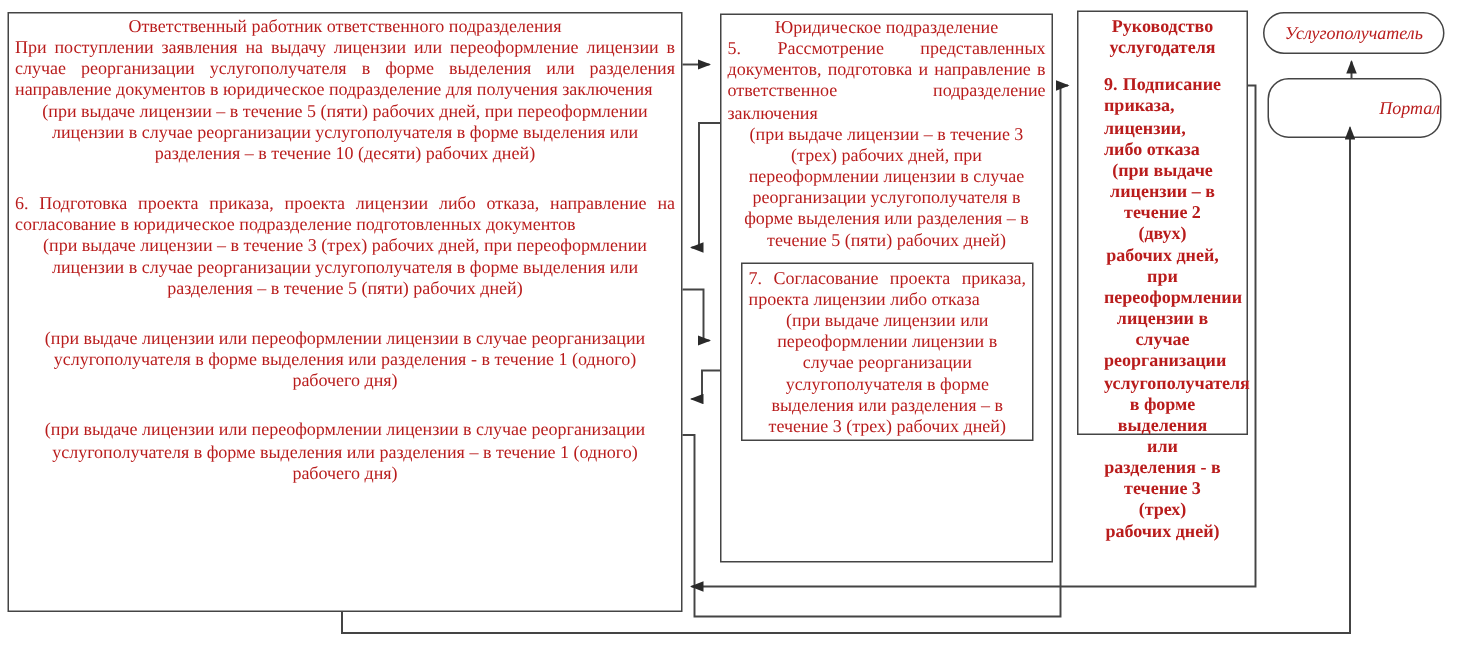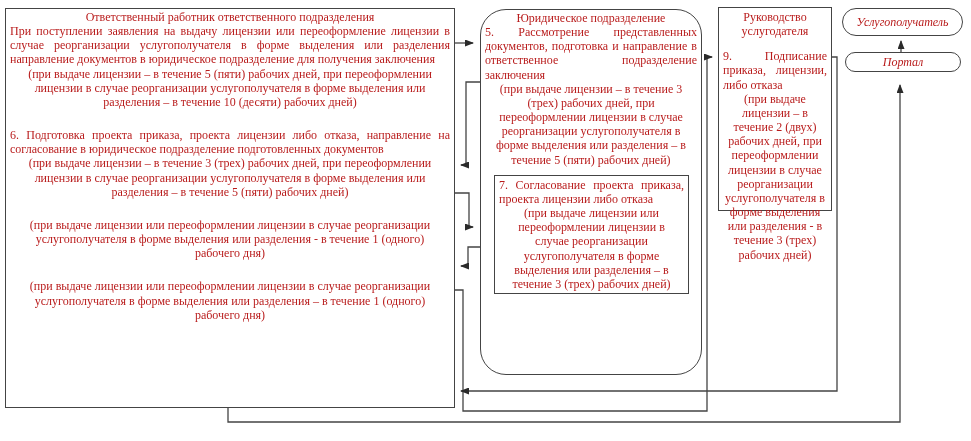--- a/index.html
+++ b/index.html
@@ -19,27 +19,27 @@
   .innerbox{
     border:1.2px solid #444;box-sizing:border-box;
     margin:8px 8px 0 9px;padding:2px 4px;
   }
   .node{
     position:absolute;border:1.3px solid #444;border-radius:14px;
     background:#fff;box-sizing:border-box;display:flex;
     align-items:center;justify-content:center;font-size:12px;font-style:italic;
   }
   #left-box{left:5px;top:8px;width:450px;height:400px;padding:1px 4px;}
-  #legal-box{left:480px;top:9px;width:222px;height:366px;padding:1px 4px;border-radius:26px;}
-  #mgmt-box{left:718px;top:7px;width:114px;height:204px;padding:2px 4px;}
+  #legal-box{left:480px;top:9px;width:222px;height:366px;padding:1px 4px;}
+  #mgmt-box{left:718px;top:7px;width:114px;height:283px;padding:2px 17px;font-weight:bold;}
   #mgmt-box .box-title{margin-bottom:11px;}
   #legal-box .timing{padding:0 6px;}
   #mgmt-box .timing{padding:0;}
   #recipient-node{left:842px;top:8px;width:121px;height:28px;}
-  #portal-node{left:845px;top:52px;width:116px;height:20px;}
+  #portal-node{left:845px;top:52px;width:116px;height:40px;justify-content:flex-end;}
   #connectors{position:absolute;left:0;top:0;pointer-events:none;}
 </style>
 </head>
 <body>
 
 <div id="canvas">
 
   <div class="box" id="left-box">
     <div class="box-title">Ответственный работник ответственного подразделения</div>
     <div>

